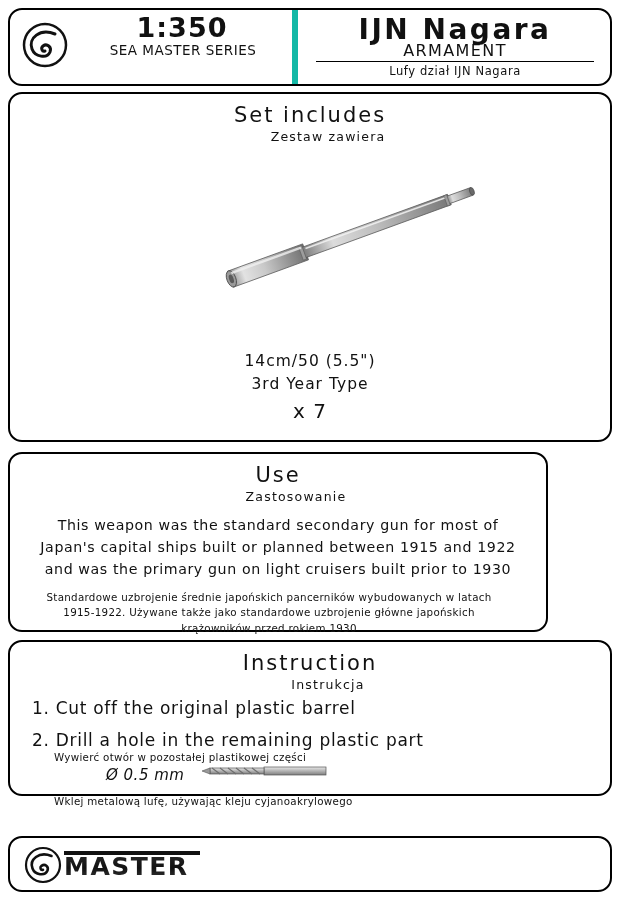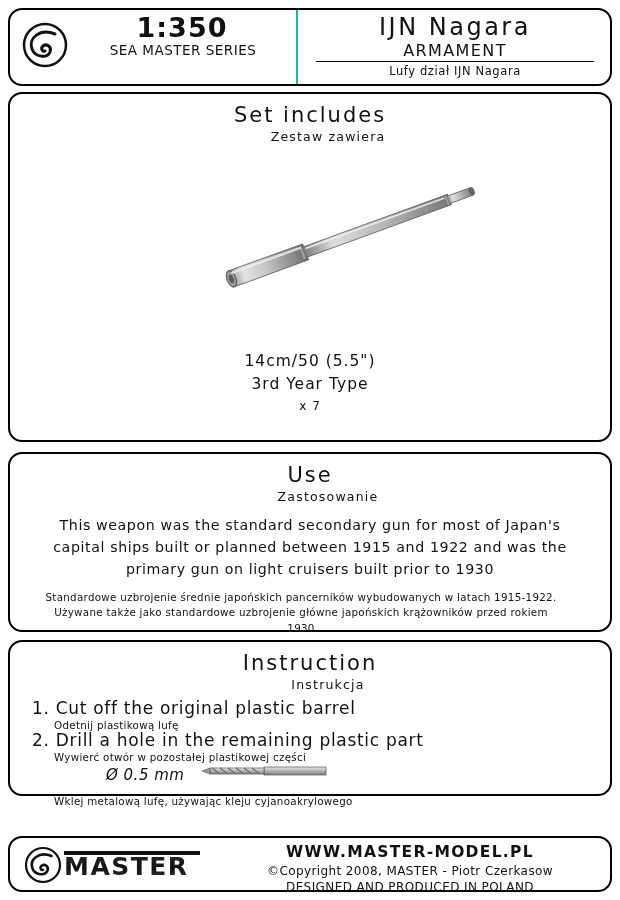--- a/index.html
+++ b/index.html
@@ -28,21 +28,21 @@
     border: 2px solid #000;
     border-radius: 14px;
     background: #fff;
     box-sizing: border-box;
   }
   
   #header { left: 8px; top: 8px; width: 604px; height: 78px; }
   .hdr-left {
     position: absolute;
     left: 0; top: 0; width: 288px; height: 74px;
-    border-right: 2px solid #14b8a6;
+    border-right: 6px solid #14b8a6;
     box-sizing: border-box;
   }
   .hdr-right {
     position: absolute;
     left: 290px; top: 0; right: 0; height: 74px;
   }
   .logo-swirl {
     position: absolute;
     left: 12px; top: 12px;
     width: 46px; height: 46px;
@@ -72,22 +72,22 @@
     text-align: center;
     font-size: 17px;
     font-weight: bold;
     letter-spacing: 1.2px;
     margin-top: 47px;
   }
   .ship-name {
     position: absolute;
     top: 3px; left: 0; right: 0;
     text-align: center;
-    font-size: 24px;
-    font-weight: normal;
+    font-size: 28px;
+    font-weight: bold;
     letter-spacing: 2.5px;
   }
   .ship-sub {
     position: absolute;
     top: 31px; left: 0; right: 0;
     text-align: center;
     font-size: 16px;
     letter-spacing: 1.4px;
   }
   .hdr-divider {
@@ -124,23 +124,23 @@
   }
   .part-label {
     position: absolute;
     left: 0; right: 0;
     text-align: center;
     font-size: 15.5px;
     letter-spacing: 1px;
   }
   #pl1 { top: 258px; }
   #pl2 { top: 281px; }
-  #pl3 { top: 305px; font-size: 12px; }
-  
-  #usePanel { left: 8px; top: 452px; width: 604px; height: 180px; }
+  #pl3 { top: 305px; font-size: 20px; }
+  
+  #usePanel { left: 8px; top: 452px; width: 540px; height: 180px; }
   .use-body {
     margin: 0 22px;
     text-align: center;
     font-size: 14.2px;
     line-height: 1.55;
     letter-spacing: 0.6px;
     margin-top: 10px;
   }
   .use-pl {
     margin: 10px 48px 0 30px;
@@ -289,21 +289,20 @@
     <div class="use-body">This weapon was the standard secondary gun for most of Japan's capital ships built or planned between 1915 and 1922 and was the primary gun on light cruisers built prior to 1930</div>
     <div class="use-pl">Standardowe uzbrojenie średnie japońskich pancerników wybudowanych w latach 1915-1922. Używane także jako standardowe uzbrojenie główne japońskich krążowników przed rokiem 1930</div>
   </div>
 
   <div class="panel" id="instrPanel">
     <div class="sect-title">Instruction</div>
     <div class="sect-sub">Instrukcja</div>
 
     <div class="step" id="step1">
       <div class="step-en">1. Cut off the original plastic barrel</div>
-      <div class="step-pl">Odetnij plastikową lufę</div>
     </div>
 
     <div class="step" id="step2">
       <div class="step-en">2. Drill a hole in the remaining plastic part</div>
       <div class="step-pl">Wywierć otwór w pozostałej plastikowej części</div>
     </div>
 
     <div class="drill-row">
       <div class="drill-label">Ø 0.5 mm</div>
       <div>
@@ -342,20 +341,15 @@
           </linearGradient>
         </defs>
         <g>
           <circle cx="19" cy="19" r="17" fill="none" stroke="#111" stroke-width="2.2"></circle>
           <path d="M27.5 10 C15 5, 5 13.5, 8.5 22.5 C11 29, 21 30.5, 23.5 24.5 C25 20.5, 21 17.5, 17.5 19.8 C15.5 21.2, 16.5 24.5, 19 23.8" fill="none" stroke="#111" stroke-width="2.6" stroke-linecap="round"></path>
         </g>
         <text x="40" y="29" font-family="DejaVu Sans, sans-serif" font-size="25" font-weight="bold" letter-spacing="1.5" fill="url(#brandGrad)">MASTER</text>
         <rect x="40" y="5" width="136" height="4" fill="#111"></rect>
       </svg>
     </div>
-    <div class="foot-text">
-      <div class="foot-url">WWW.MASTER-MODEL.PL</div>
-      <div class="foot-copy">©Copyright 2008, MASTER - Piotr Czerkasow</div>
-      <div class="foot-made">DESIGNED AND PRODUCED IN POLAND</div>
-    </div>
   </div>
 
 </div>
 
 </body></html>

